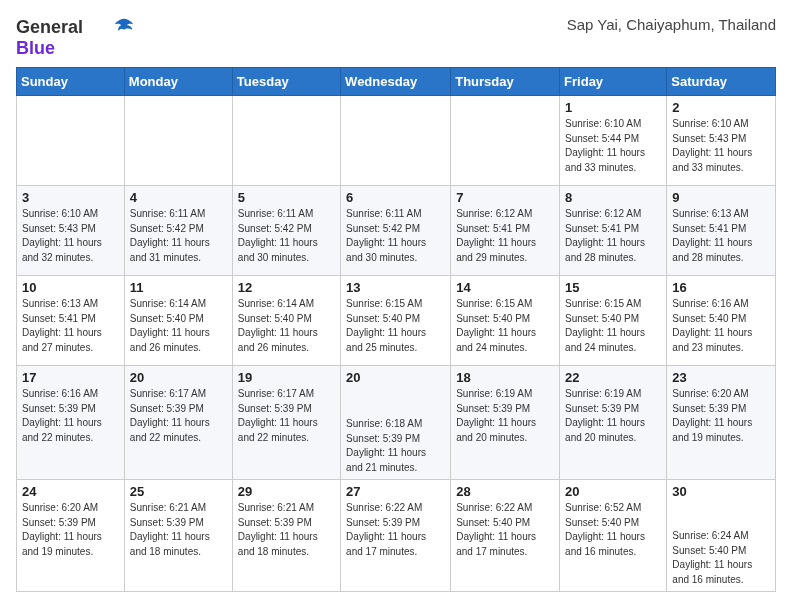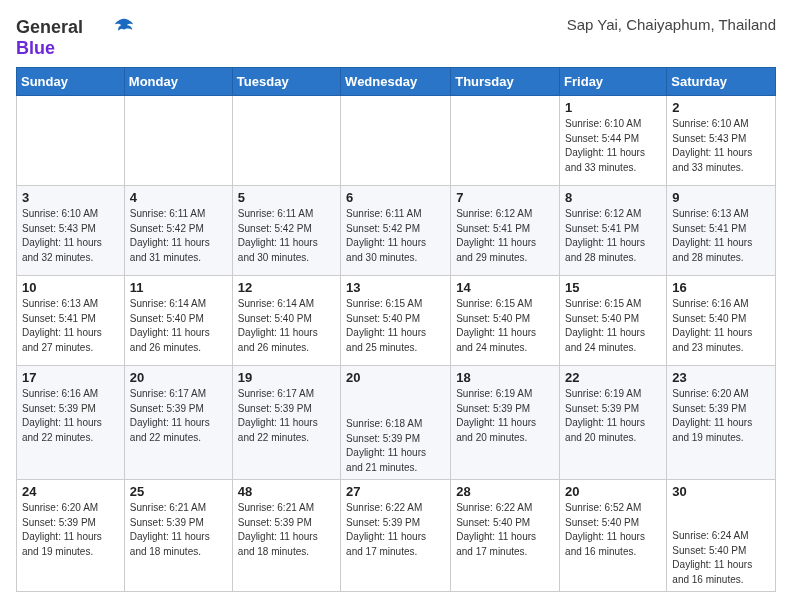--- a/index.html
+++ b/index.html
@@ -312,21 +312,21 @@
 and 19 minutes.</div>
         </td>
         <td>
           <span class="day-number">25</span>
           <div class="day-info" style="white-space: pre-line;">Sunrise: 6:21 AM
 Sunset: 5:39 PM
 Daylight: 11 hours
 and 18 minutes.</div>
         </td>
         <td>
-          <span class="day-number">48</span>
+          <span class="day-number">29</span>
           <div class="day-info" style="white-space: pre-line;">Sunrise: 6:21 AM
 Sunset: 5:39 PM
 Daylight: 11 hours
 and 18 minutes.</div>
         </td>
         <td>
           <span class="day-number">27</span>
           <div class="day-info" style="white-space: pre-line;">Sunrise: 6:22 AM
 Sunset: 5:39 PM
 Daylight: 11 hours

